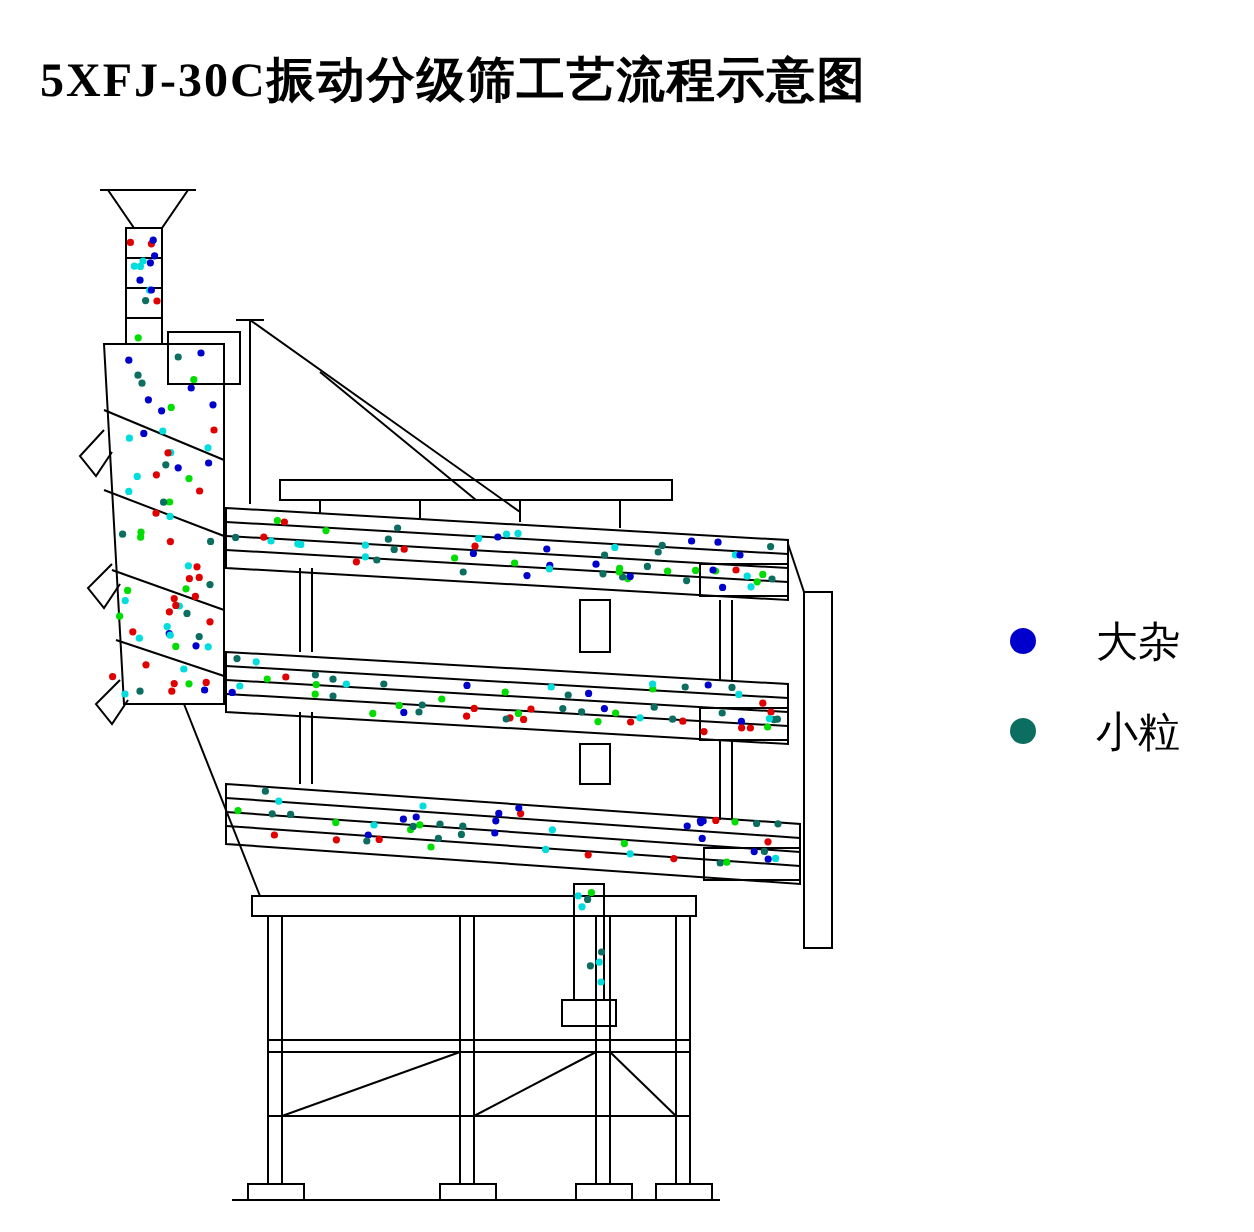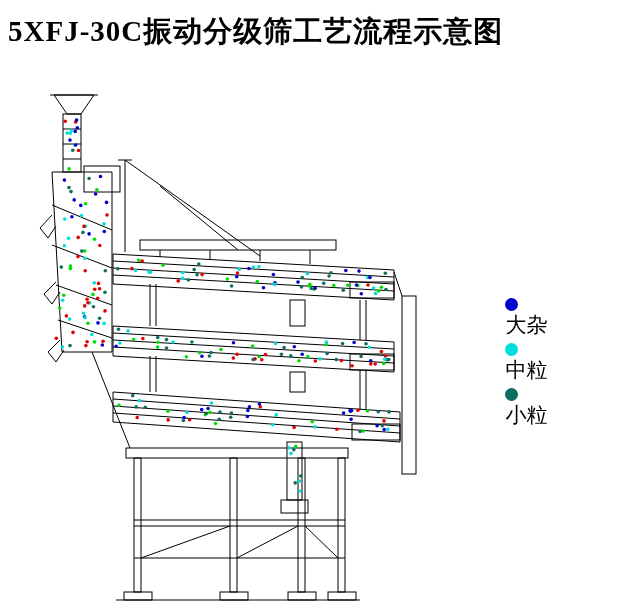--- a/index.html
+++ b/index.html
@@ -1,27 +1,27 @@
 <!DOCTYPE html>
 <html><head>
 <meta charset="utf-8">
 <style>
   html,body{margin:0;padding:0;}
   body{
     width:627px;height:616px;background:#ffffff;position:relative;overflow:hidden;
     font-family:"Liberation Sans",sans-serif;
   }
   .title{
-    position:absolute;left:8px;top:12px;margin:0;
+    position:absolute;left:8px;top:12px;margin:12px;
     font-family:"Liberation Serif",serif;font-weight:bold;
-    font-size:29px;color:#000;letter-spacing:1px;white-space:nowrap;
+    font-size:24px;color:#000;letter-spacing:1px;white-space:nowrap;
   }
   #machine{position:absolute;left:0;top:0;}
   .legend{position:absolute;left:505px;top:298px;}
-  .legend-item{display:flex;align-items:center;height:45px;flex-direction:column;}
+  .legend-item{display:flex;align-items:center;height:45px;}
   .legend-dot{width:13px;height:13px;border-radius:50%;flex:0 0 13px;margin-right:30px;}
   .legend-label{
     font-family:"Liberation Serif",serif;font-size:21px;color:#000;white-space:nowrap;
   }
 </style>
 </head>
 <body>
 
 <h1 class="title">5XFJ-30C振动分级筛工艺流程示意图</h1>
 
@@ -393,20 +393,16 @@
       <circle cx="384.7" cy="359.3" r="1.8" fill="#00dddd"></circle>
     </g>
 </svg>
 
 <div class="legend" id="legend">
     <div class="legend-item">
       <span class="legend-dot" style="background: rgb(0, 0, 204);"></span>
       <span class="legend-label">大杂</span>
     </div>
     <div class="legend-item">
-      <span class="legend-dot" style="background: rgb(0, 221, 221);"></span>
-      <span class="legend-label">中粒</span>
-    </div>
-    <div class="legend-item">
       <span class="legend-dot" style="background: rgb(12, 110, 96);"></span>
       <span class="legend-label">小粒</span>
     </div>
   </div>
 
 </body></html>

